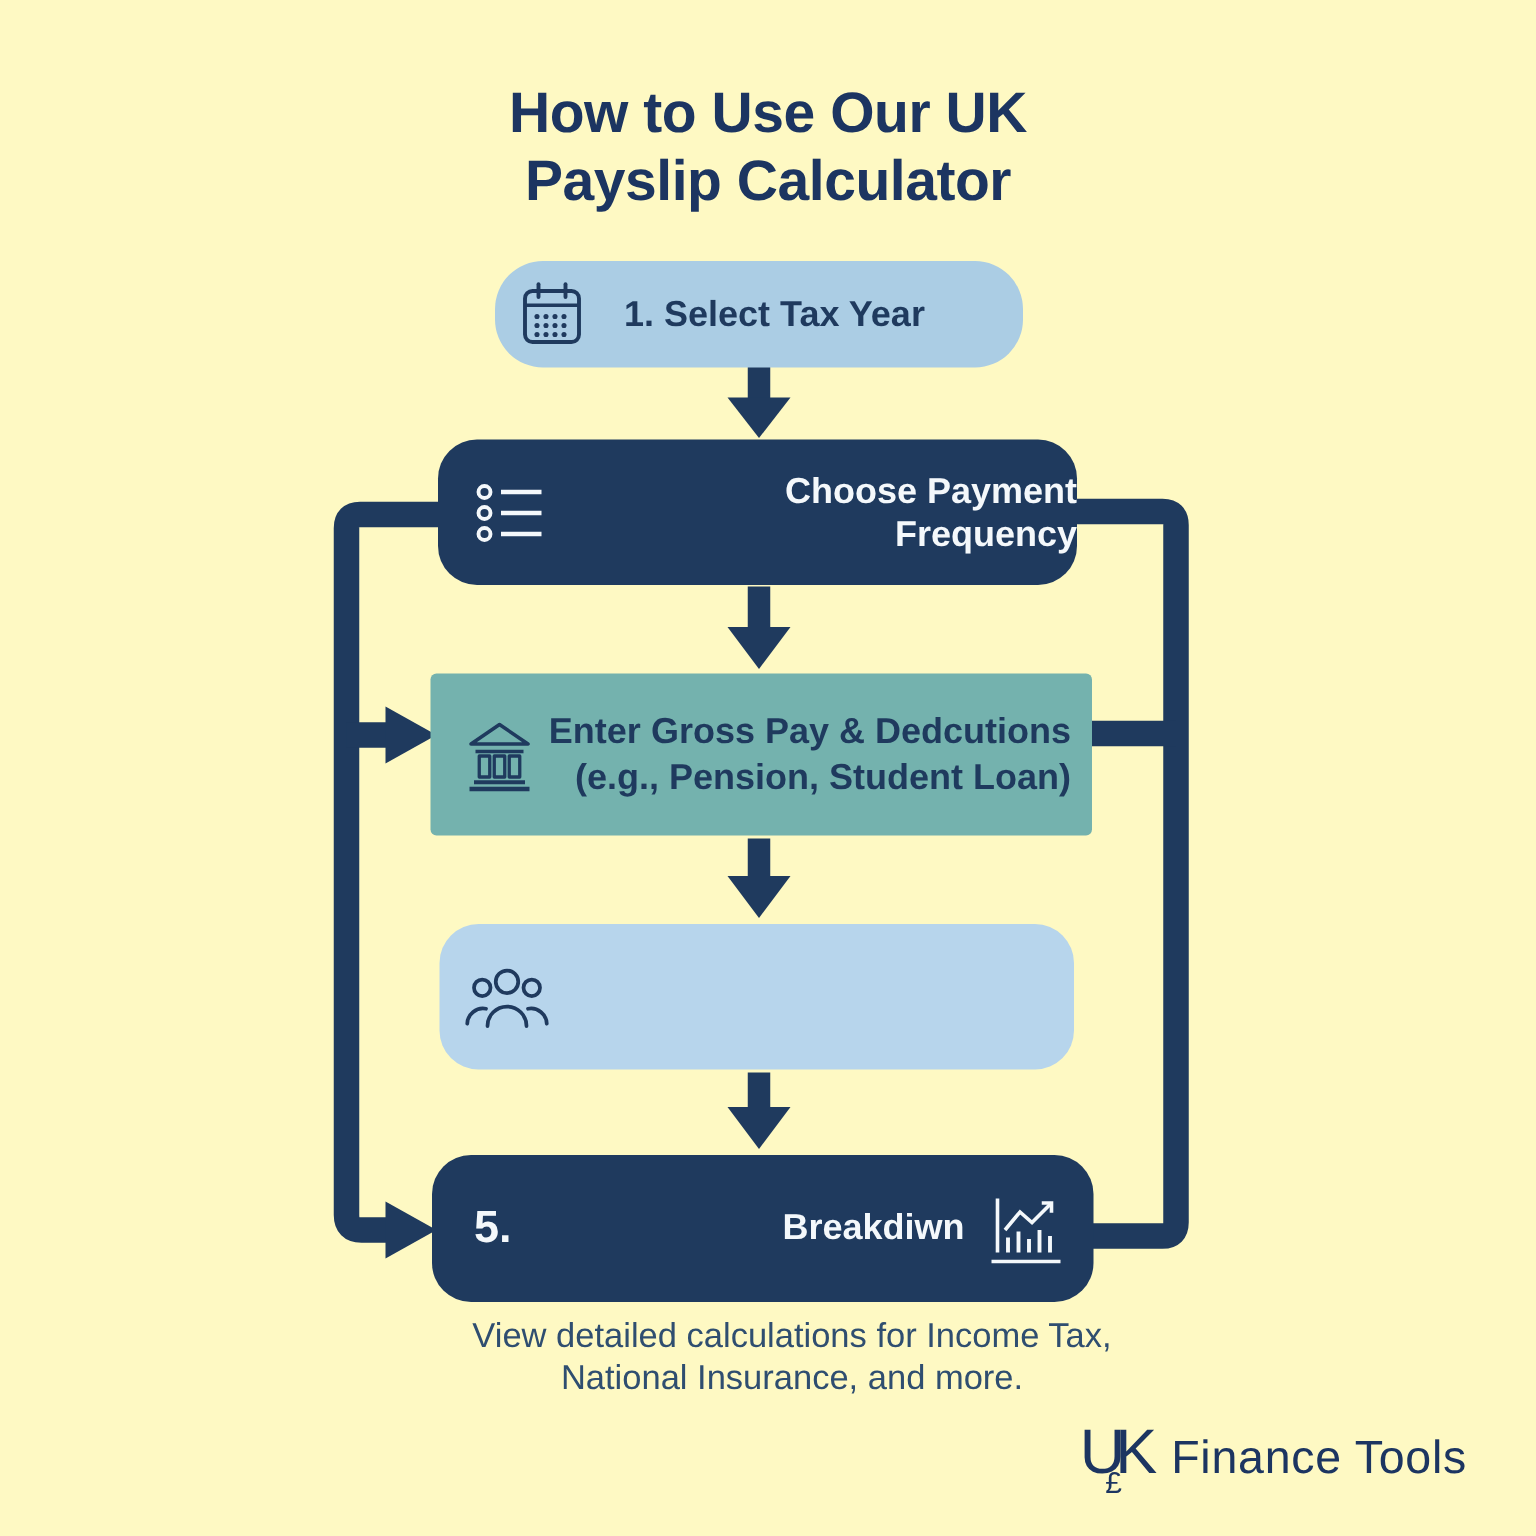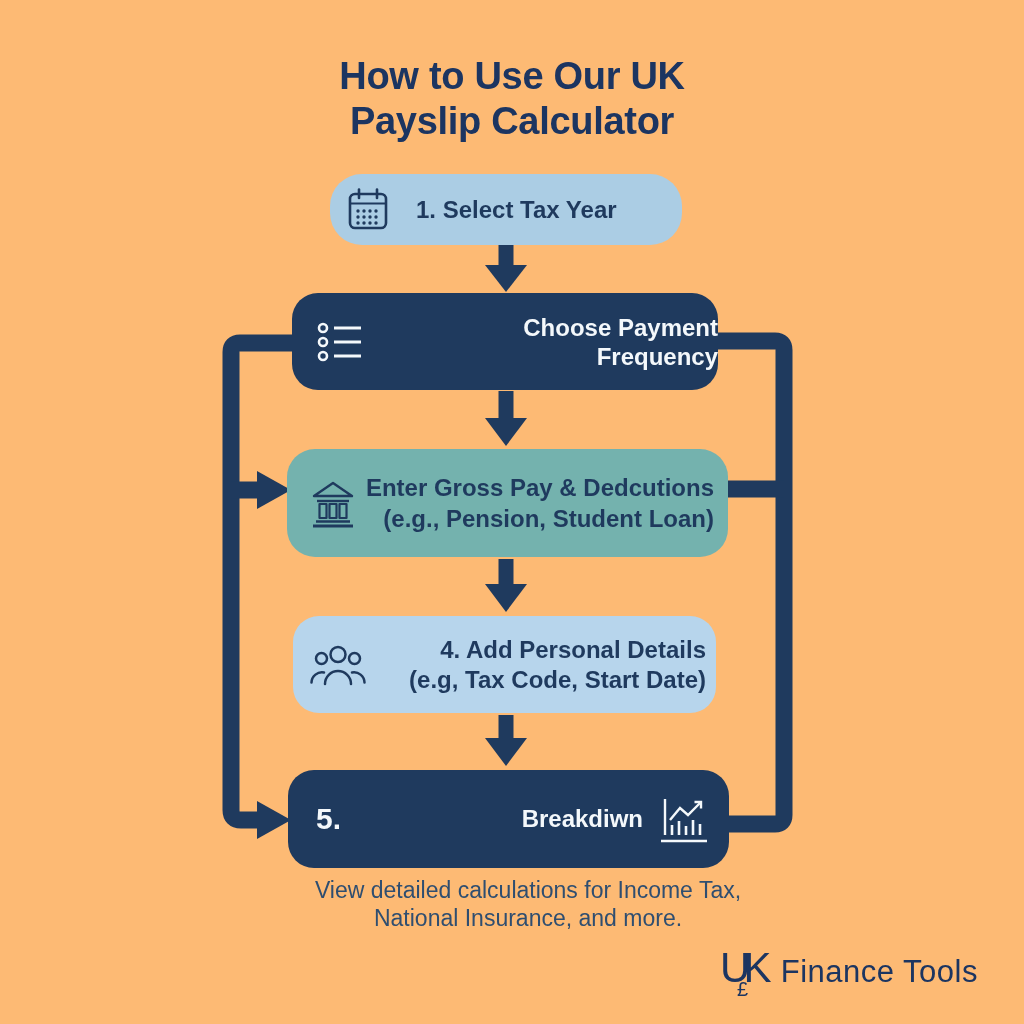--- a/index.html
+++ b/index.html
@@ -1,18 +1,18 @@
 <!DOCTYPE html>
 <html style="--navy: #1f3a5e; --light-blue: #abcde4; --light-blue-alt: #b7d5ec; --teal: #74b2ae; --title-text: #1c3561; --caption-text: #2f4e70; --white-text: #f4f8fb;"><head>
 <meta charset="utf-8">
 <style>
   html,body { margin:0; padding:0; background:#ffffff; }
   .canvas {
     position:relative; width:1024px; height:1024px; overflow:hidden;
-    background:#fdba74;
+    background:#fef9c3;
     font-family:"Liberation Sans", sans-serif;
     color:var(--title-text, #1c3561);
   }
   svg.connectors { position:absolute; left:0; top:0; pointer-events:none; }
   .ln  { stroke:var(--navy,#1f3a5e); stroke-width:17; fill:none; }
   .ln2 { stroke:var(--navy,#1f3a5e); stroke-width:15; fill:none; }
   .fl  { fill:var(--navy,#1f3a5e); }
 
   .title { position:absolute; top:54px; left:0; width:1024px; text-align:center;
            font-size:38px; line-height:45px; font-weight:700; letter-spacing:-0.3px;
@@ -24,21 +24,21 @@
 
   .step1 { left:330px; top:174px; width:352px; height:71px; border-radius:32px;
            background:var(--light-blue,#abcde4); padding-left:16px; box-sizing:border-box; }
   .step1 .lines { text-align:left; margin-left:26px; font-size:24px; color:var(--navy,#1f3a5e); }
 
   .step2 { left:292px; top:293px; width:426px; height:97px; border-radius:26px;
            background:var(--navy,#1f3a5e); }
   .step2 .icon { position:absolute; left:24px; top:50%; transform:translateY(-50%); }
   .step2 .lines { font-size:24px; line-height:29px; color:var(--white-text,#f4f8fb); }
 
-  .step3 { left:287px; top:449px; width:441px; height:108px; border-radius:28px;
+  .step3 { left:287px; top:449px; width:441px; height:108px; border-radius:4px;
            background:var(--teal,#74b2ae); }
   .step3 .icon { position:absolute; left:20px; top:50%; transform:translateY(-50%); }
   .step3 .lines { margin-left:62px; margin-right:14px; font-size:24px; line-height:31px; color:var(--navy,#1f3a5e); }
 
   .step4 { left:293px; top:616px; width:423px; height:97px; border-radius:26px;
            background:var(--light-blue-alt,#b7d5ec); }
   .step4 .icon { position:absolute; left:16px; top:50%; transform:translateY(-50%); }
   .step4 .lines { margin-left:54px; margin-right:10px; font-size:24px; line-height:30px; color:var(--navy,#1f3a5e); }
 
   .step5 { left:288px; top:770px; width:441px; height:98px; border-radius:26px;
@@ -168,24 +168,20 @@
     <span class="icon">
       <svg width="58" height="48" viewBox="0 0 58 48" fill="none" stroke="#1f3a5e" stroke-width="2.5" stroke-linecap="round">
         <circle cx="29" cy="13.5" r="7.5"></circle>
         <circle cx="12.5" cy="17.5" r="5.5"></circle>
         <circle cx="45.5" cy="17.5" r="5.5"></circle>
         <path d="M16 43 a13 13 0 0 1 26 0"></path>
         <path d="M2.5 41.5 a10.5 10.5 0 0 1 12.5 -10"></path>
         <path d="M43 31.5 a10.5 10.5 0 0 1 12.5 10"></path>
       </svg>
     </span>
-    <span class="lines">
-      <div>4. Add Personal Details</div>
-      <div>(e.g, Tax Code, Start Date)</div>
-    </span>
   </div>
 
   <div class="step step5">
     <span class="step-number">5.</span>
     <span class="lines">
       <div>Breakdiwn</div>
     </span>
     <span class="icon">
       <svg width="50" height="50" viewBox="0 0 50 50" fill="none" stroke="#f4f8fb" stroke-width="2.4">
         <path d="M6 5 V41"></path>

